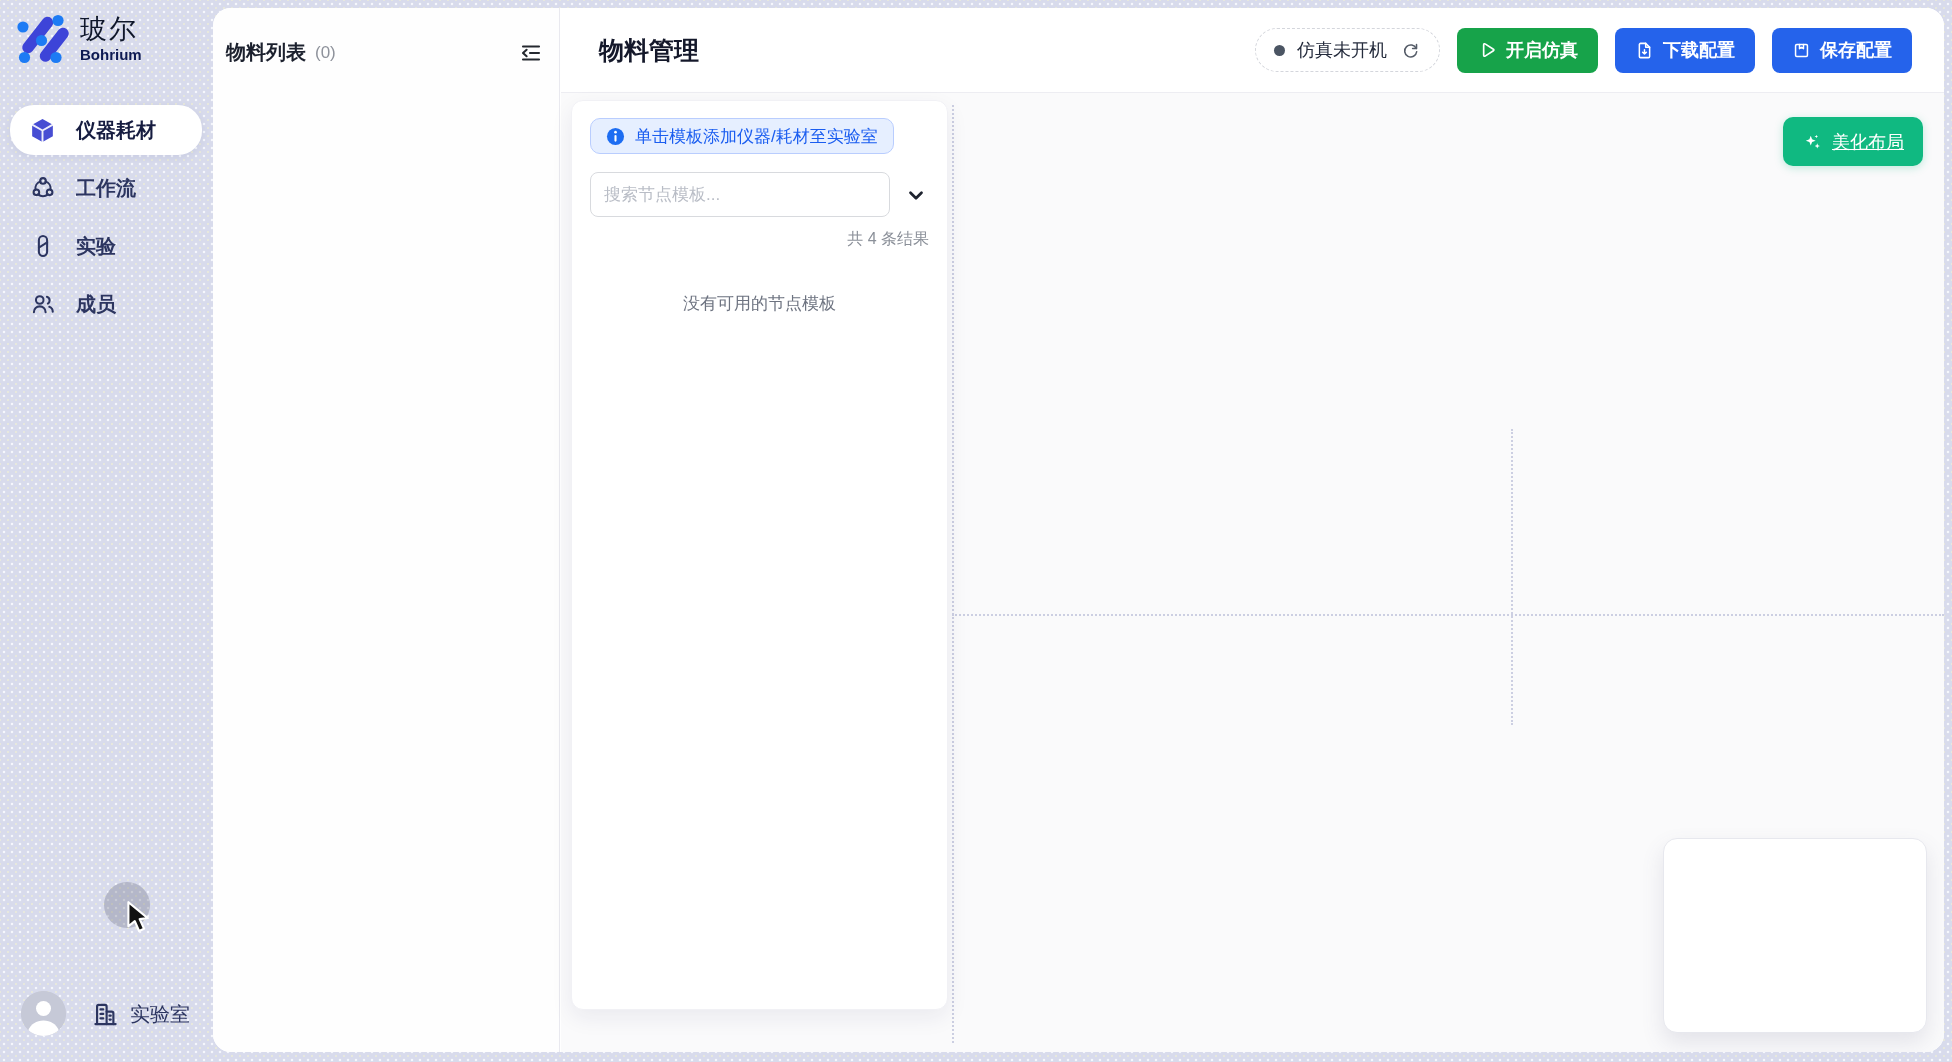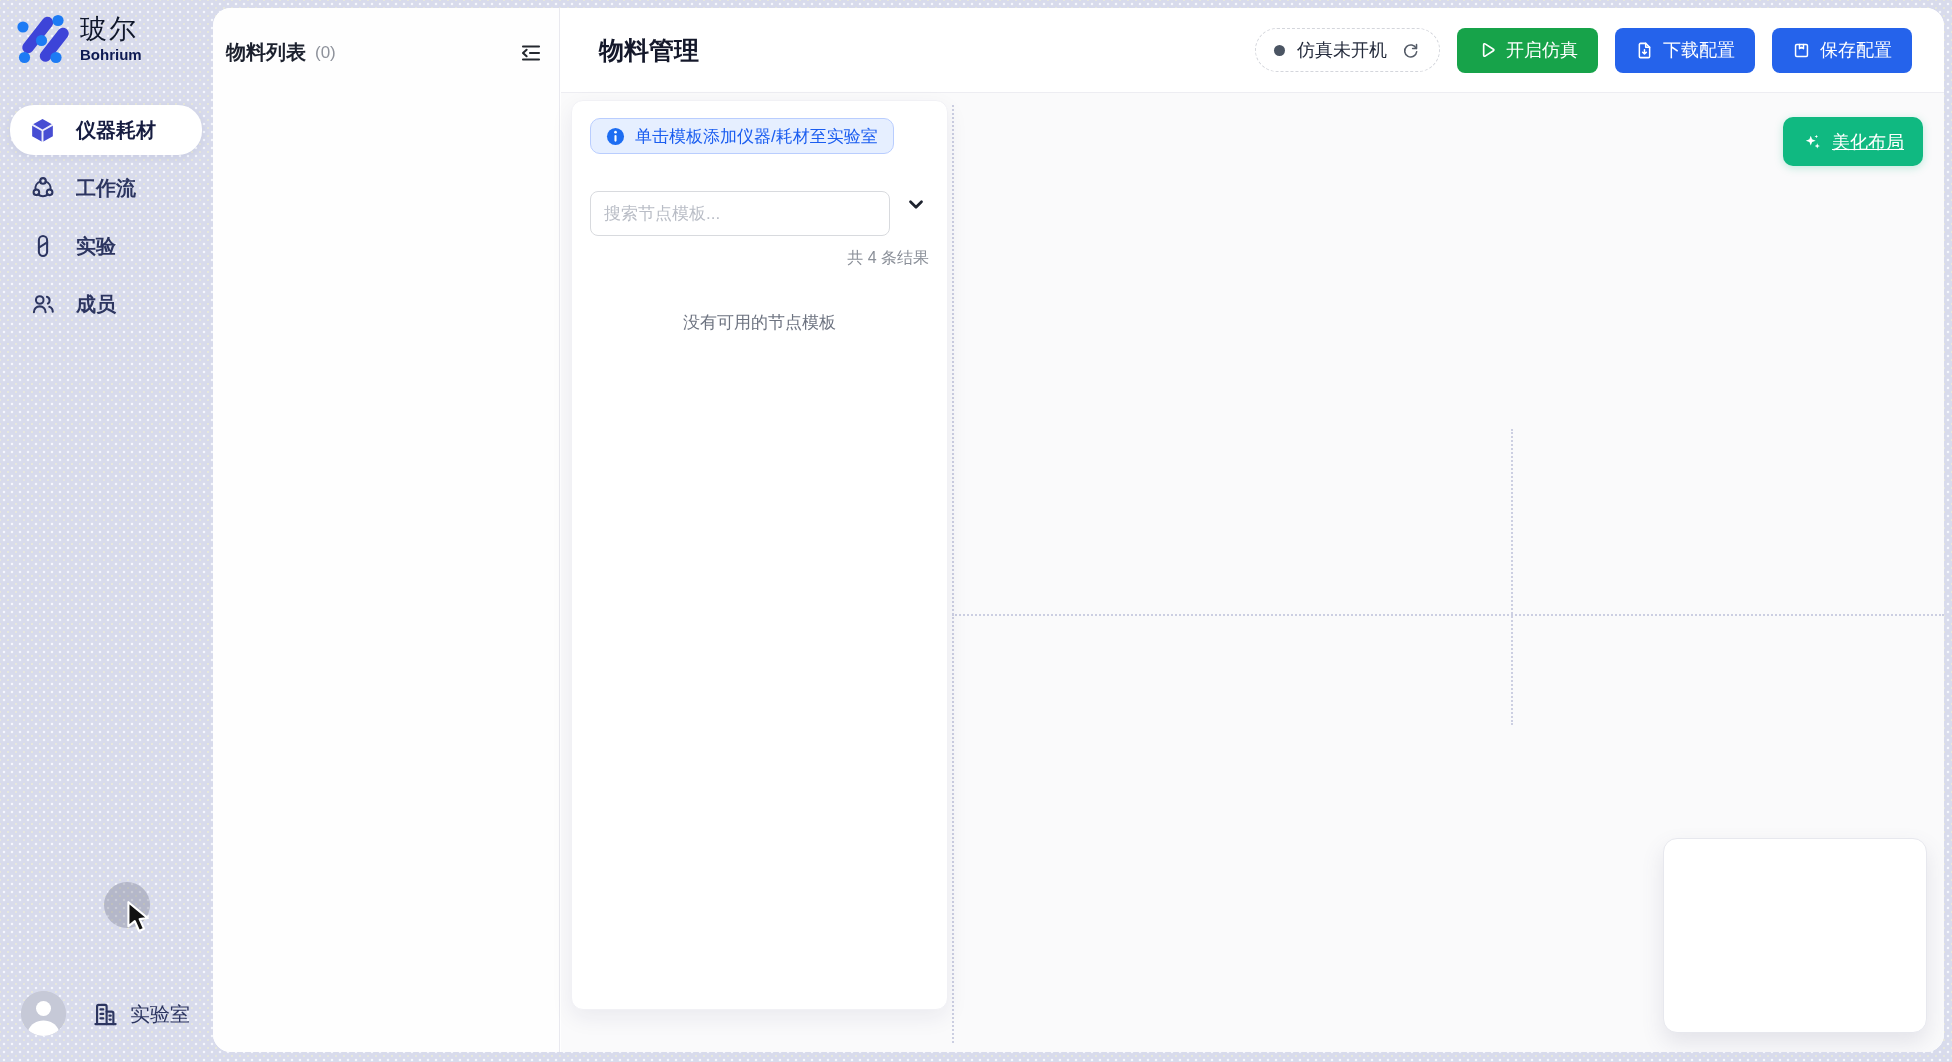--- a/index.html
+++ b/index.html
@@ -60,21 +60,21 @@
   .header-actions { margin-left:auto; display:flex; align-items:center; gap:17px; }
 
   .status-pill { height:44px; display:flex; align-items:center; gap:12px; padding:0 18px;
     border:1px dashed #d4d6dc; border-radius:22px; background:#fff; }
   .status-dot { width:11px; height:11px; border-radius:50%; background:#4b5563; }
   .status-label { font-size:18px; font-weight:500; color:#242b3c; }
   .refresh-btn { border:none; background:transparent; cursor:pointer; width:22px; height:22px;
     display:flex; align-items:center; justify-content:center; color:#555c68; }
 
   .btn { height:45px; border:none; border-radius:8px; cursor:pointer; color:#fff;
-    display:flex; align-items:center; gap:9px; padding:0 20px; font-size:18px; font-weight:400;
+    display:flex; align-items:center; gap:9px; padding:0 20px; font-size:18px; font-weight:700;
     font-family:"Liberation Sans", sans-serif; }
   .btn-green { background:var(--green, #17a34a); }
   .btn-blue  { background:var(--blue, #2563eb); }
 
   
   .canvas { position:absolute; left:0; right:0; top:85px; bottom:0; background:#fafafb; }
   .vguide, .hguide { position:absolute; }
   .vguide { width:0; border-left:2px dotted #ccCfe2; }
   .hguide { height:0; border-top:2px dotted #ccCfe2; }
   #vg1 { left:391px; top:12px;  height:938px; }
@@ -83,21 +83,21 @@
 
   .float-panel { position:absolute; left:10px; top:7px; width:377px; height:910px;
     background:#fff; border:1px solid #f1f1f5; border-radius:12px;
     box-shadow:0 8px 22px rgba(25,35,80,0.07); padding:17px 18px; }
   .hint-banner { display:inline-flex; align-items:center; gap:10px; height:36px; padding:0 15px;
     background:var(--banner_bg, #e6efff); border:1px solid #b9cdfe; border-radius:10px;
     color:var(--banner_text, #1a5df0); font-size:17px; font-weight:500; }
   .search-row { margin-top:18px; display:flex; align-items:center; }
   .search-input { width:306px; height:45px; border:1px solid #d8dade; border-radius:8px;
     padding:16px 13px; font-size:17px; color:#333; outline:none; background:#fff;
-    font-family:"Liberation Sans", sans-serif;margin-top:19px; }
+    font-family:"Liberation Sans", sans-serif; }
   .search-input::placeholder { color:#b9bdc6; }
   .chevron-btn { margin-left:14px; width:26px; height:26px; border:none; background:transparent;
     cursor:pointer; color:#1f2430; display:flex; align-items:center; justify-content:center; }
   .result-count { margin-top:12px; text-align:right; font-size:16px; color:#8b9099; }
   .empty-text { margin-top:42px; text-align:center; font-size:17px; color:#6d7380; }
 
   .beautify-btn { position:absolute; right:21px; top:24px; height:49px; border:none; border-radius:10px;
     background:var(--emerald, #10b981); color:#fff; font-size:18px; font-weight:500; cursor:pointer;
     display:flex; align-items:center; gap:10px; padding:0 19px;
     font-family:"Liberation Sans", sans-serif; box-shadow:0 2px 8px rgba(16,185,129,0.25);text-decoration:underline; }

